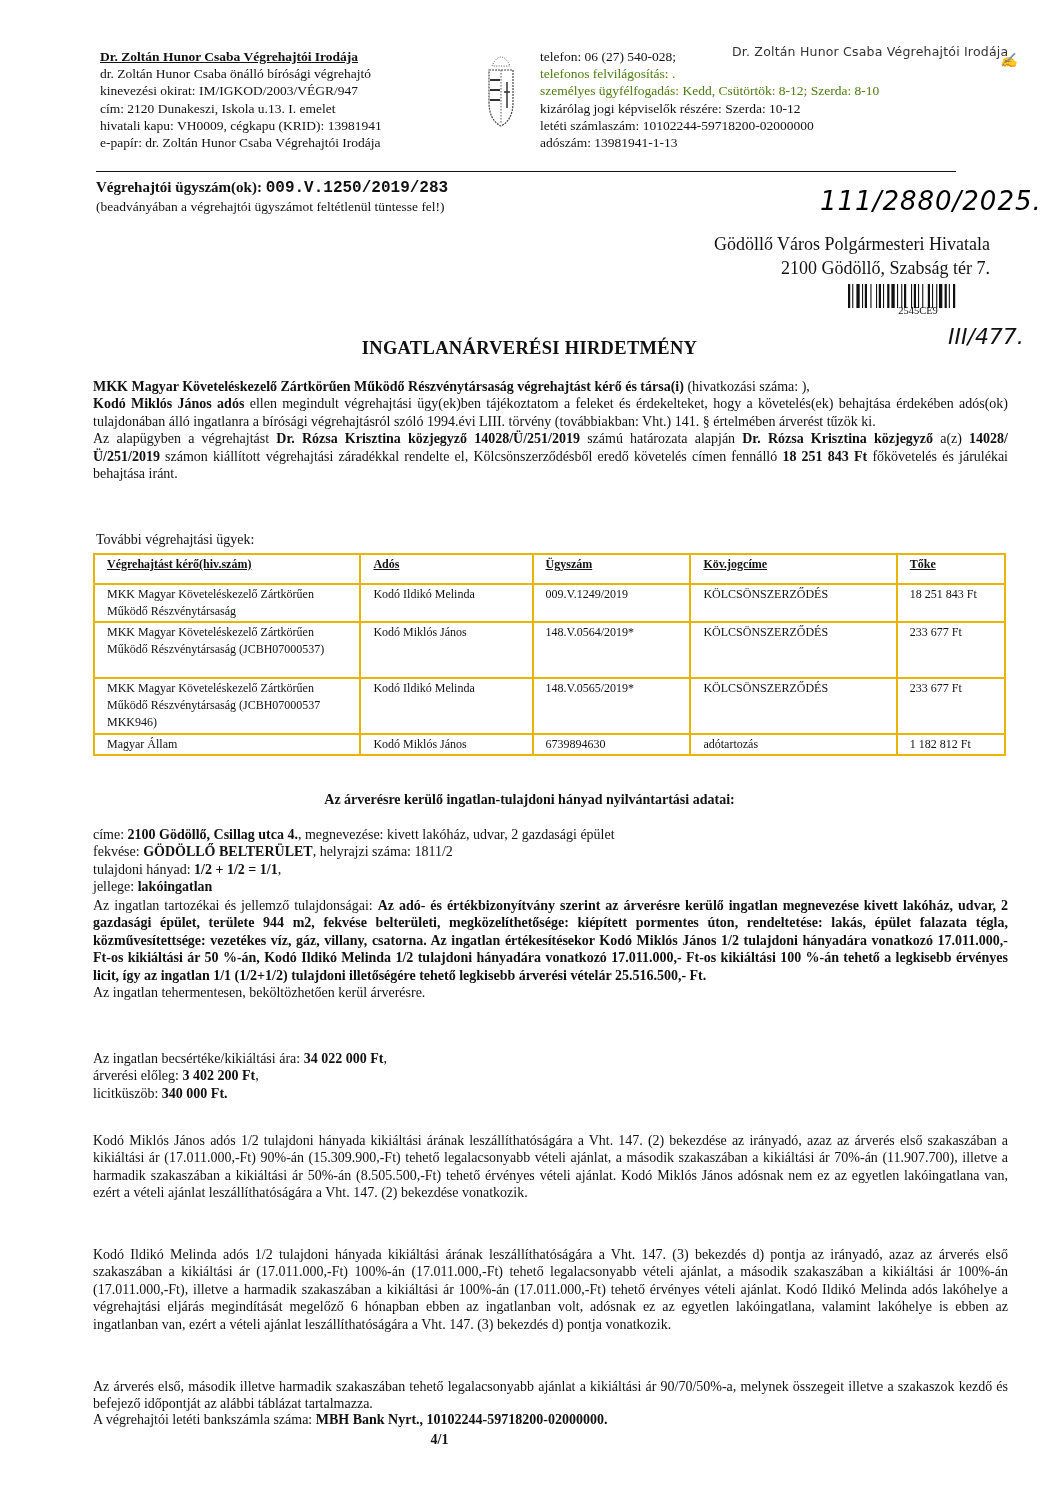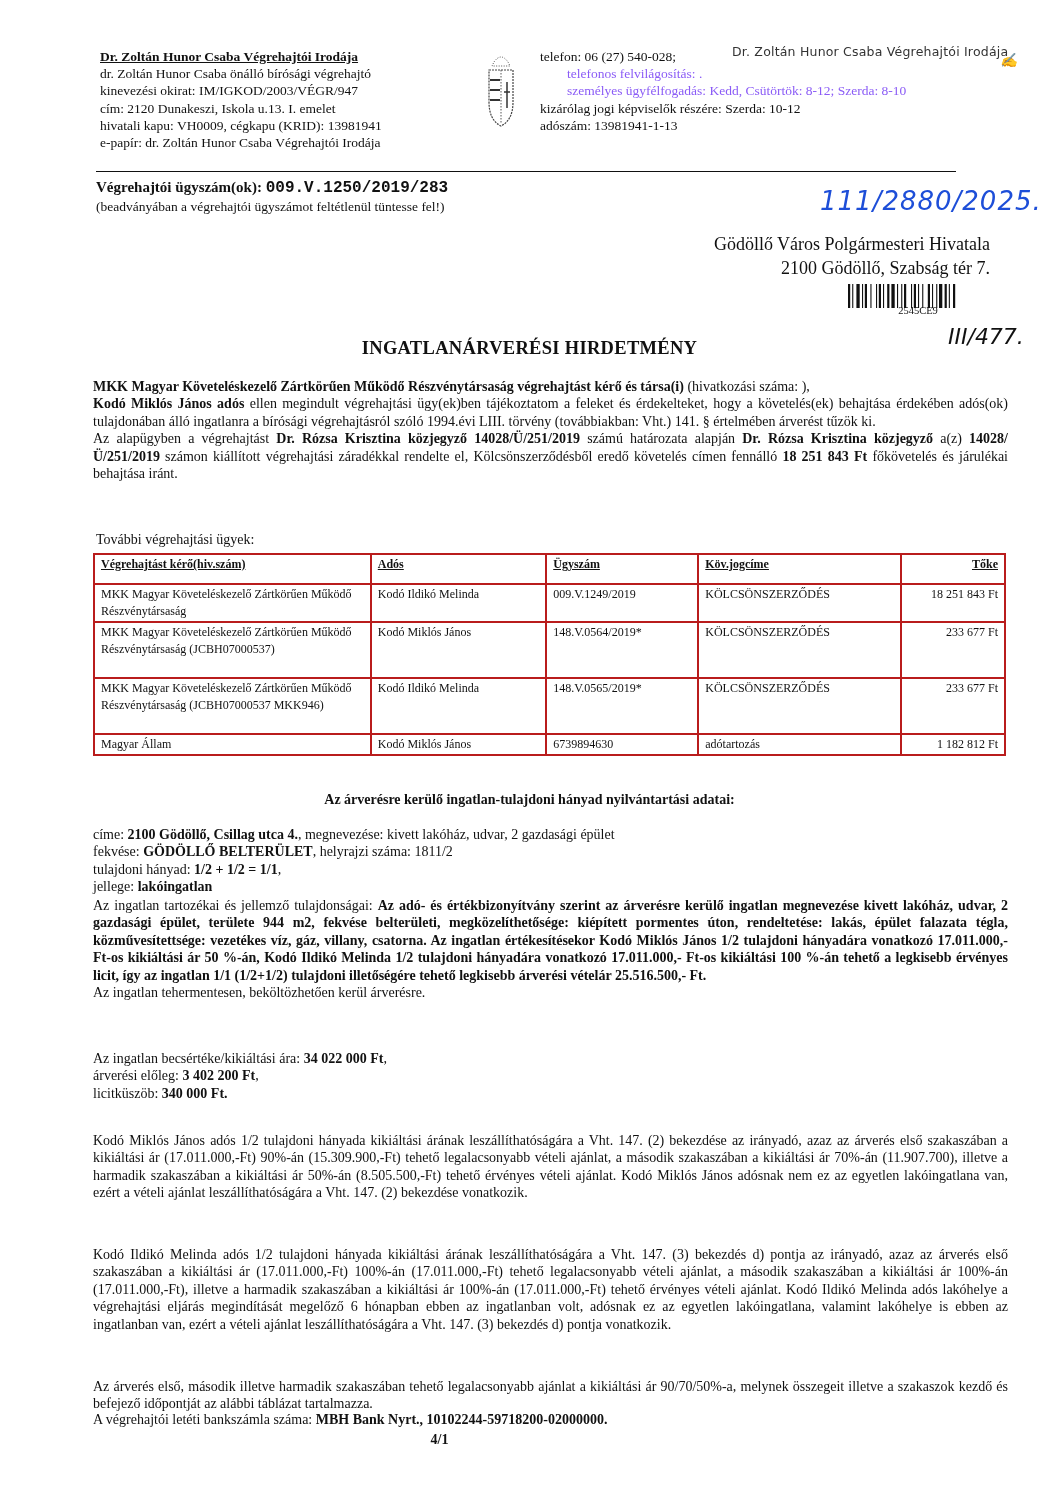--- a/index.html
+++ b/index.html
@@ -2,45 +2,45 @@
 <html><head>
 <meta charset="utf-8">
 <style>
   html, body { margin: 0; padding: 0; background: #ffffff; }
   body { width: 1059px; height: 1498px; position: relative; overflow: hidden;
          font-family: "Liberation Serif", "DejaVu Serif", serif; color: #111; }
   .abs { position: absolute; }
   .hdr-left { left: 100px; top: 48px; width: 400px; font-size: 13.5px; line-height: 17.2px; }
   .hdr-left .office { font-weight: bold; text-decoration: underline; }
   .hdr-right { left: 540px; top: 48px; width: 480px; font-size: 13.5px; line-height: 17.2px; }
-  .hdr-right .faint { color: #8b5cf6; margin-left: 27px; }
+  .hdr-right .faint { color: #4d7c0f; }
   .crest { left: 486px; top: 52px; width: 30px; height: 78px; }
   .stamp { left: 732px; top: 44px; font-family: "DejaVu Sans", sans-serif; font-size: 12.5px; color: #333;
            letter-spacing: 0.2px; }
   .stamp-sig { left: 1000px; top: 52px; font-size: 14px; color: #333; font-style: italic; }
   .rule { left: 96px; top: 171px; width: 860px; border-top: 1.5px solid #111; }
   .case { left: 96px; top: 179px; font-size: 15px; font-weight: bold; }
   .case .num { font-family: "Liberation Mono", "DejaVu Sans Mono", monospace; font-size: 16px; }
   .case-note { left: 96px; top: 199px; font-size: 13.5px; }
   .hand1 { left: 820px; top: 186px; font-family: "DejaVu Sans", sans-serif; font-size: 26px; font-style: italic;
-           letter-spacing: 1px; color: #1d4ed8; }
+           letter-spacing: 1px; color: #000000; }
   .addressee { left: 640px; top: 232px; width: 350px; text-align: right; font-size: 18px; line-height: 24px; }
   .barcode { left: 848px; top: 284px; width: 140px; height: 24px; }
   .barcode-text { left: 848px; top: 305px; width: 140px; text-align: center; font-family: Liberation Serif, serif; font-size: 10.5px; }
   .hand2 { left: 948px; top: 324px; font-family: "DejaVu Sans", sans-serif; font-size: 22px; font-style: italic; }
   .title { left: 0; width: 1059px; top: 338px; text-align: center; font-size: 18.5px; font-weight: bold; letter-spacing: 0.3px; }
   .para { left: 93px; width: 915px; font-size: 14px; line-height: 17.4px; text-align: justify; }
   .para b { font-weight: bold; }
   .tbl-caption { left: 96px; top: 532px; font-size: 14px; }
   table.cases { position: absolute; left: 93px; top: 553px; width: 913px; border-collapse: collapse;
                 font-family: "Liberation Serif", serif; font-size: 12px; }
-  table.cases td, table.cases th { border: 2px solid #b91c1c; vertical-align: top; padding: 1px 6px; line-height: 17px; text-align: left; font-weight: bold; }
+  table.cases td, table.cases th { border: 2px solid #eab308; vertical-align: top; padding: 1px 12px; line-height: 17px; text-align: left; font-weight: bold; }
   table.cases th { text-decoration: underline; height: 26px; }
   table.cases td { font-weight: normal; }
-  table.cases .num { text-align: right; font-family: Liberation Serif, serif; }
+  table.cases .num { text-align: left; font-family: Liberation Serif, serif; }
   .c1 { width: 284px; } .c2 { width: 176px; margin-left: 8px; } .c3 { width: 144px; } .c4 { width: 196px; } .c5 { width: 98px; }
   .subhdr { left: 0; width: 1059px; top: 792px; text-align: center; font-size: 14px; font-weight: bold; }
   .reg { left: 93px; top: 826px; font-size: 14px; line-height: 17.4px; }
   .footer-page { left: 0; width: 879px; top: 1432px; text-align: center; font-size: 14px; font-weight: bold; }
 </style>
 </head>
 <body>
 
 <div class="abs hdr-left">
   <div class="office">Dr. Zoltán Hunor Csaba Végrehajtói Irodája</div>
@@ -59,20 +59,21 @@
   <line x1="4" y1="38" x2="14" y2="38" stroke="#333" stroke-width="2"></line>
   <line x1="4" y1="48" x2="14" y2="48" stroke="#333" stroke-width="2"></line>
   <path d="M18 40 L24 40 M21 30 L21 56" stroke="#333" stroke-width="1.5"></path>
 </svg>
 
 <div class="abs hdr-right">
   <div>telefon: 06 (27) 540-028;</div>
   <div class="faint">telefonos felvilágosítás: .</div>
   <div class="faint">személyes ügyfélfogadás: Kedd, Csütörtök: 8-12; Szerda: 8-10</div>
   <div>kizárólag jogi képviselők részére: Szerda: 10-12</div>
+  <div>letéti számlaszám: 10102244-59718200-02000000</div>
   <div>adószám: 13981941-1-13</div>
 </div>
 
 <div class="abs stamp">Dr. Zoltán Hunor Csaba Végrehajtói Irodája</div>
 <div class="abs stamp-sig">✍</div>
 
 <div class="abs rule"></div>
 
 <div class="abs case">
   <span>Végrehajtói ügyszám(ok):</span>

